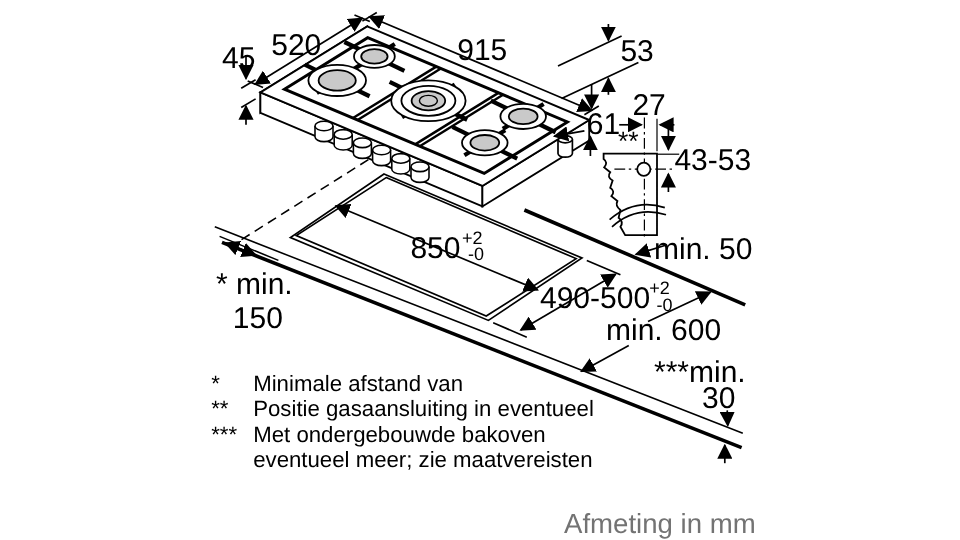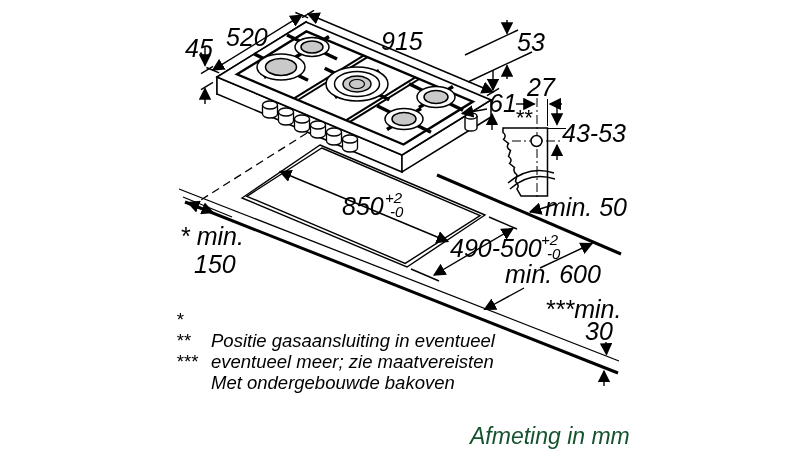--- a/index.html
+++ b/index.html
@@ -1,27 +1,27 @@
 <!DOCTYPE html>
 <html><head>
 <meta charset="utf-8">
 <style>
   html,body{margin:0;padding:0;background:#fff;}
   .stage{position:relative;width:800px;height:450px;background:#fff;overflow:hidden;
-         font-family:"Liberation Sans",sans-serif;font-style:italic;}
+         font-family:"Liberation Sans",sans-serif;}
   svg{position:absolute;left:0;top:0;}
   svg text{font-family:"Liberation Sans",sans-serif;fill:#000;}
   .dim-label{font-size:25px;}
   .dim-small{font-size:15px;}
   .gas-marker{font-size:22px;}
   .footnotes{position:absolute;left:176px;top:309px;width:360px;
              font-size:18.5px;line-height:21px;color:#000;}
   .fn-row{display:grid;grid-template-columns:35px 1fr;}
   .fn-line{display:block;white-space:nowrap;}
-  .caption{position:absolute;left:470px;top:423px;font-size:23px;color:#14532d;white-space:nowrap;}
+  .caption{position:absolute;left:470px;top:423px;font-size:23px;color:#737373;white-space:nowrap;}
 </style>
 </head>
 <body>
 
 <div class="stage">
 <svg width="800" height="450" viewBox="0 0 800 450">
   <defs>
     <marker id="arw" viewBox="0 0 10 10" refX="9" refY="5" markerWidth="9" markerHeight="9" orient="auto-start-reverse">
       <path d="M0,0 L10,5 L0,10 Z" fill="#000"></path>
     </marker>
@@ -191,31 +191,32 @@
     <text class="dim-label" x="505" y="283">min. 600</text>
     <text class="dim-label" x="545" y="318">***min.</text>
     <text class="dim-label" x="585" y="340">30</text>
   </g>
 </svg>
 
   <div class="footnotes">
     <div class="fn-row">
       <span class="fn-marker">*</span>
       <span class="fn-text">
+        <span class="fn-line">Minimale afstand van</span>
       </span>
     </div>
     <div class="fn-row">
       <span class="fn-marker">**</span>
       <span class="fn-text">
         <span class="fn-line">Positie gasaansluiting in eventueel</span>
       </span>
     </div>
     <div class="fn-row">
       <span class="fn-marker">***</span>
       <span class="fn-text">
+        <span class="fn-line">Met ondergebouwde bakoven</span>
         <span class="fn-line">eventueel meer; zie maatvereisten</span>
-        <span class="fn-line">Met ondergebouwde bakoven</span>
       </span>
     </div>
   </div>
 
   <div class="caption">Afmeting in mm</div>
 </div>
 
 </body></html>

